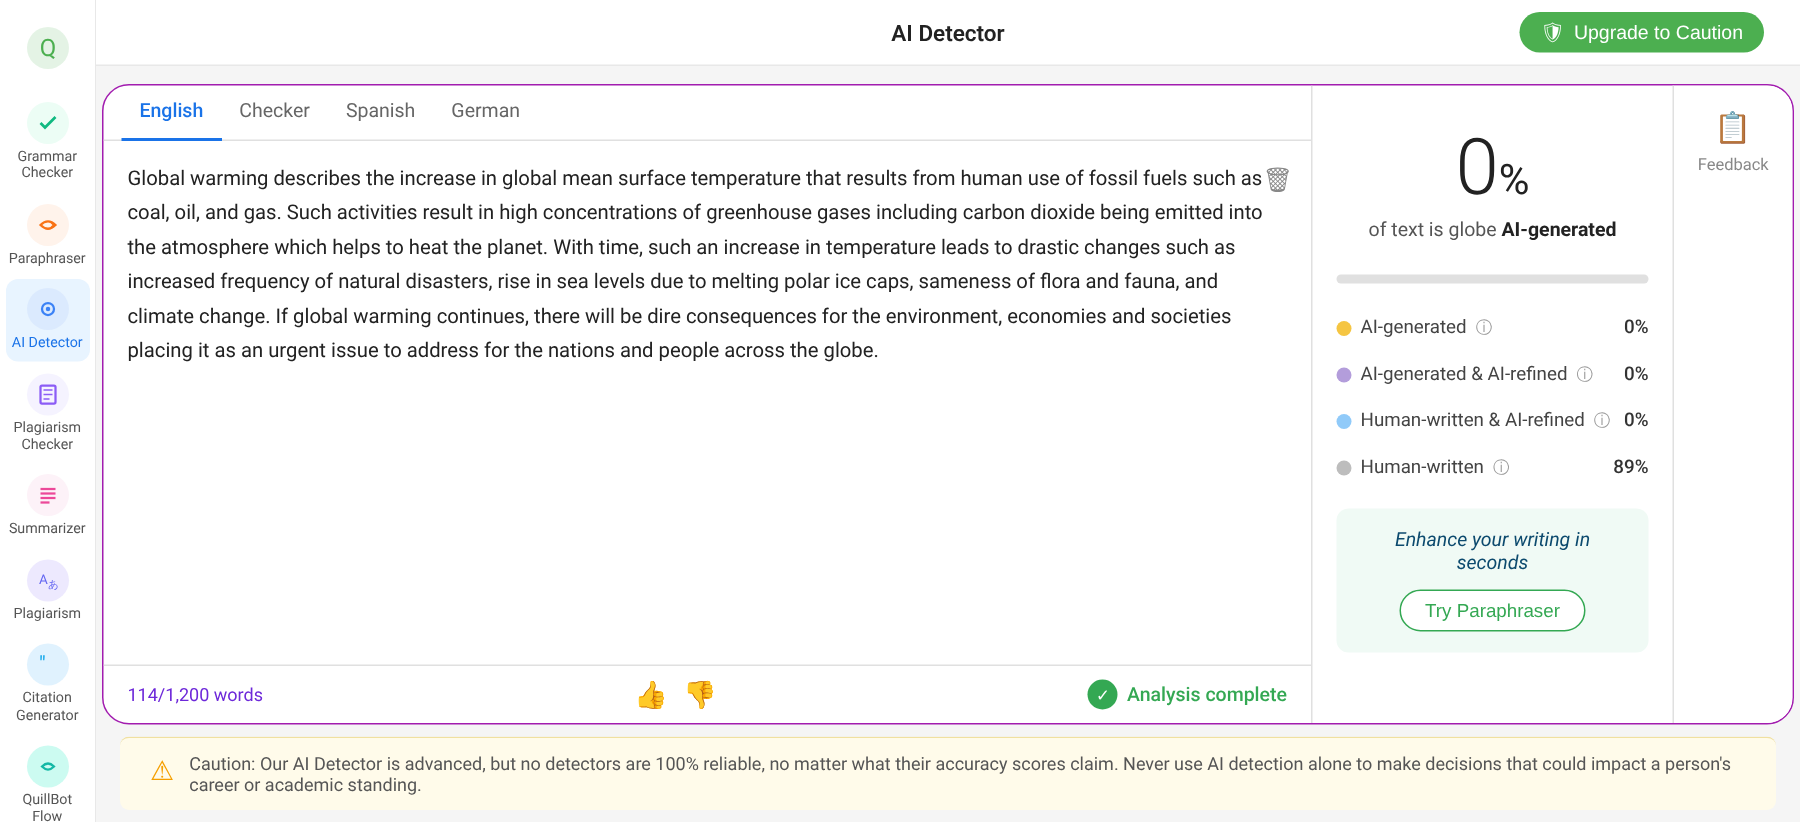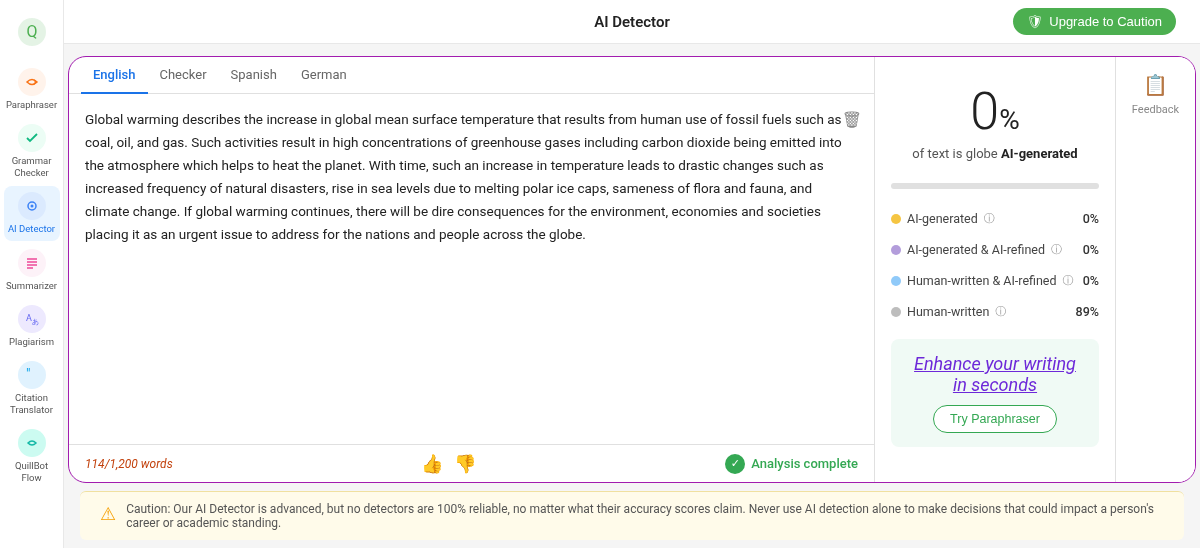--- a/index.html
+++ b/index.html
@@ -161,22 +161,21 @@
 
     .editor-footer {
       display: flex;
       align-items: center;
       justify-content: space-between;
       padding: 8px 16px;
       border-top: 1px solid #e0e0e0;
     }
     .word-count {
       font-size: 12px;
-      color: #c2410c;
-      font-style: italic;
+      color: #6d28d9;
     }
     .feedback-icons {
       display: flex;
       gap: 10px;
     }
     .feedback-icons span {
       font-size: 18px;
       cursor: pointer;
       color: #555;
     }
@@ -275,25 +274,24 @@
     }
 
     .enhance-box {
       background: #f0faf5;
       border-radius: 8px;
       padding: 14px;
       margin-top: 8px;
       text-align: center;
     }
     .enhance-title {
-      font-size: 18px;
-      color: #6d28d9;
+      font-size: 13px;
+      color: #0c4a6e;
       margin-bottom: 10px;
       font-style: italic;
-      text-decoration: underline;
     }
     .try-paraphraser-btn {
       background: #fff;
       border: 1px solid #34a853;
       color: #34a853;
       border-radius: 20px;
       padding: 6px 16px;
       font-size: 12.5px;
       cursor: pointer;
       font-weight: 500;
@@ -347,48 +345,59 @@
 
 <nav class="sidebar">
   <div class="sidebar-logo">
     <svg width="32" height="32" viewBox="0 0 32 32">
       <circle cx="16" cy="16" r="14" fill="#4caf50" opacity="0.15"></circle>
       <text x="16" y="21" text-anchor="middle" font-size="16" fill="#4caf50">Q</text>
     </svg>
   </div>
 
   <div class="sidebar-item">
+    <div class="icon-circle" style="background:#ecfdf5">
+      <svg width="16" height="16" viewBox="0 0 16 16">
+          <polyline points="3,8 6,11 13,4" fill="none" stroke="#10b981" stroke-width="1.8"></polyline>
+        </svg>
+    </div>
+    <span class="item-label">Grammar Checker</span>
+  </div>
+
+  <div class="sidebar-item">
     <div class="icon-circle" style="background:#fff3eb">
       <svg width="16" height="16" viewBox="0 0 16 16">
           <path d="M3 8 Q8 3 13 8 Q8 13 3 8Z" fill="none" stroke="#f97316" stroke-width="1.5"></path>
           <path d="M10 6l2 2-2 2" fill="none" stroke="#f97316" stroke-width="1.5"></path>
         </svg>
     </div>
     <span class="item-label">Paraphraser</span>
   </div>
 
-  <div class="sidebar-item">
-    <div class="icon-circle" style="background:#ecfdf5">
-      <svg width="16" height="16" viewBox="0 0 16 16">
-          <polyline points="3,8 6,11 13,4" fill="none" stroke="#10b981" stroke-width="1.8"></polyline>
-        </svg>
-    </div>
-    <span class="item-label">Grammar Checker</span>
-  </div>
-
   <div class="sidebar-item active">
     <div class="icon-circle" style="background:#dbeafe">
       <svg width="16" height="16" viewBox="0 0 16 16">
           <circle cx="8" cy="8" r="4" fill="none" stroke="#3b82f6" stroke-width="1.5"></circle>
           <circle cx="8" cy="8" r="1.5" fill="#3b82f6"></circle>
         </svg>
     </div>
     <span class="item-label">AI Detector</span>
   </div>
 
+  <div class="sidebar-item">
+    <div class="icon-circle" style="background:#f5f3ff">
+      <svg width="16" height="16" viewBox="0 0 16 16">
+          <rect x="3" y="2" width="10" height="12" rx="1" fill="none" stroke="#8b5cf6" stroke-width="1.5"></rect>
+          <line x1="5" y1="5" x2="11" y2="5" stroke="#8b5cf6" stroke-width="1"></line>
+          <line x1="5" y1="8" x2="11" y2="8" stroke="#8b5cf6" stroke-width="1"></line>
+          <line x1="5" y1="11" x2="9" y2="11" stroke="#8b5cf6" stroke-width="1"></line>
+        </svg>
+    </div>
+    <span class="item-label">Plagiarism Checker</span>
+  </div>
 
   <div class="sidebar-item">
     <div class="icon-circle" style="background:#fdf2f8">
       <svg width="16" height="16" viewBox="0 0 16 16">
           <line x1="3" y1="4" x2="13" y2="4" stroke="#ec4899" stroke-width="1.5"></line>
           <line x1="3" y1="7" x2="13" y2="7" stroke="#ec4899" stroke-width="1.5"></line>
           <line x1="3" y1="10" x2="13" y2="10" stroke="#ec4899" stroke-width="1.5"></line>
           <line x1="3" y1="13" x2="9" y2="13" stroke="#ec4899" stroke-width="1.5"></line>
         </svg>
     </div>
@@ -404,21 +413,21 @@
     </div>
     <span class="item-label">Plagiarism</span>
   </div>
 
   <div class="sidebar-item">
     <div class="icon-circle" style="background:#e0f2fe">
       <svg width="16" height="16" viewBox="0 0 16 16">
           <text x="2" y="12" font-size="14" fill="#0ea5e9">"</text>
         </svg>
     </div>
-    <span class="item-label">Citation Translator</span>
+    <span class="item-label">Citation Generator</span>
   </div>
 
   <div class="sidebar-item">
     <div class="icon-circle" style="background:#ccfbf1">
       <svg width="16" height="16" viewBox="0 0 16 16">
           <path d="M4 8 Q8 4 12 8 Q8 12 4 8Z" fill="none" stroke="#14b8a6" stroke-width="1.5"></path>
         </svg>
     </div>
     <span class="item-label">QuillBot Flow</span>
   </div>

